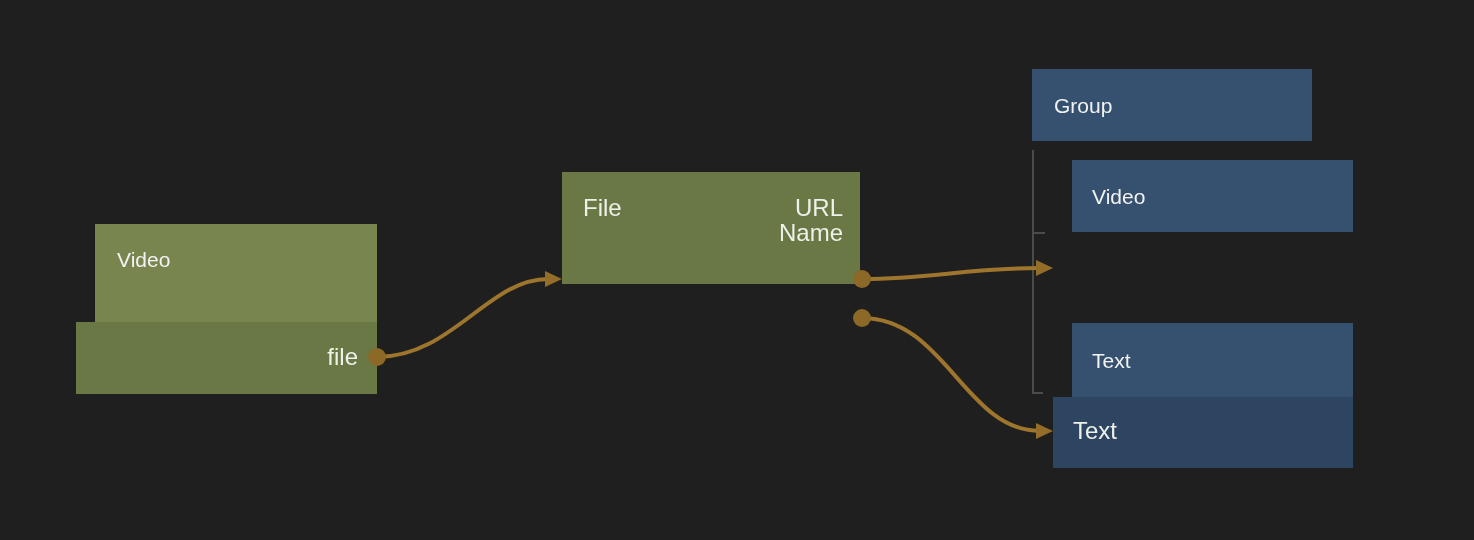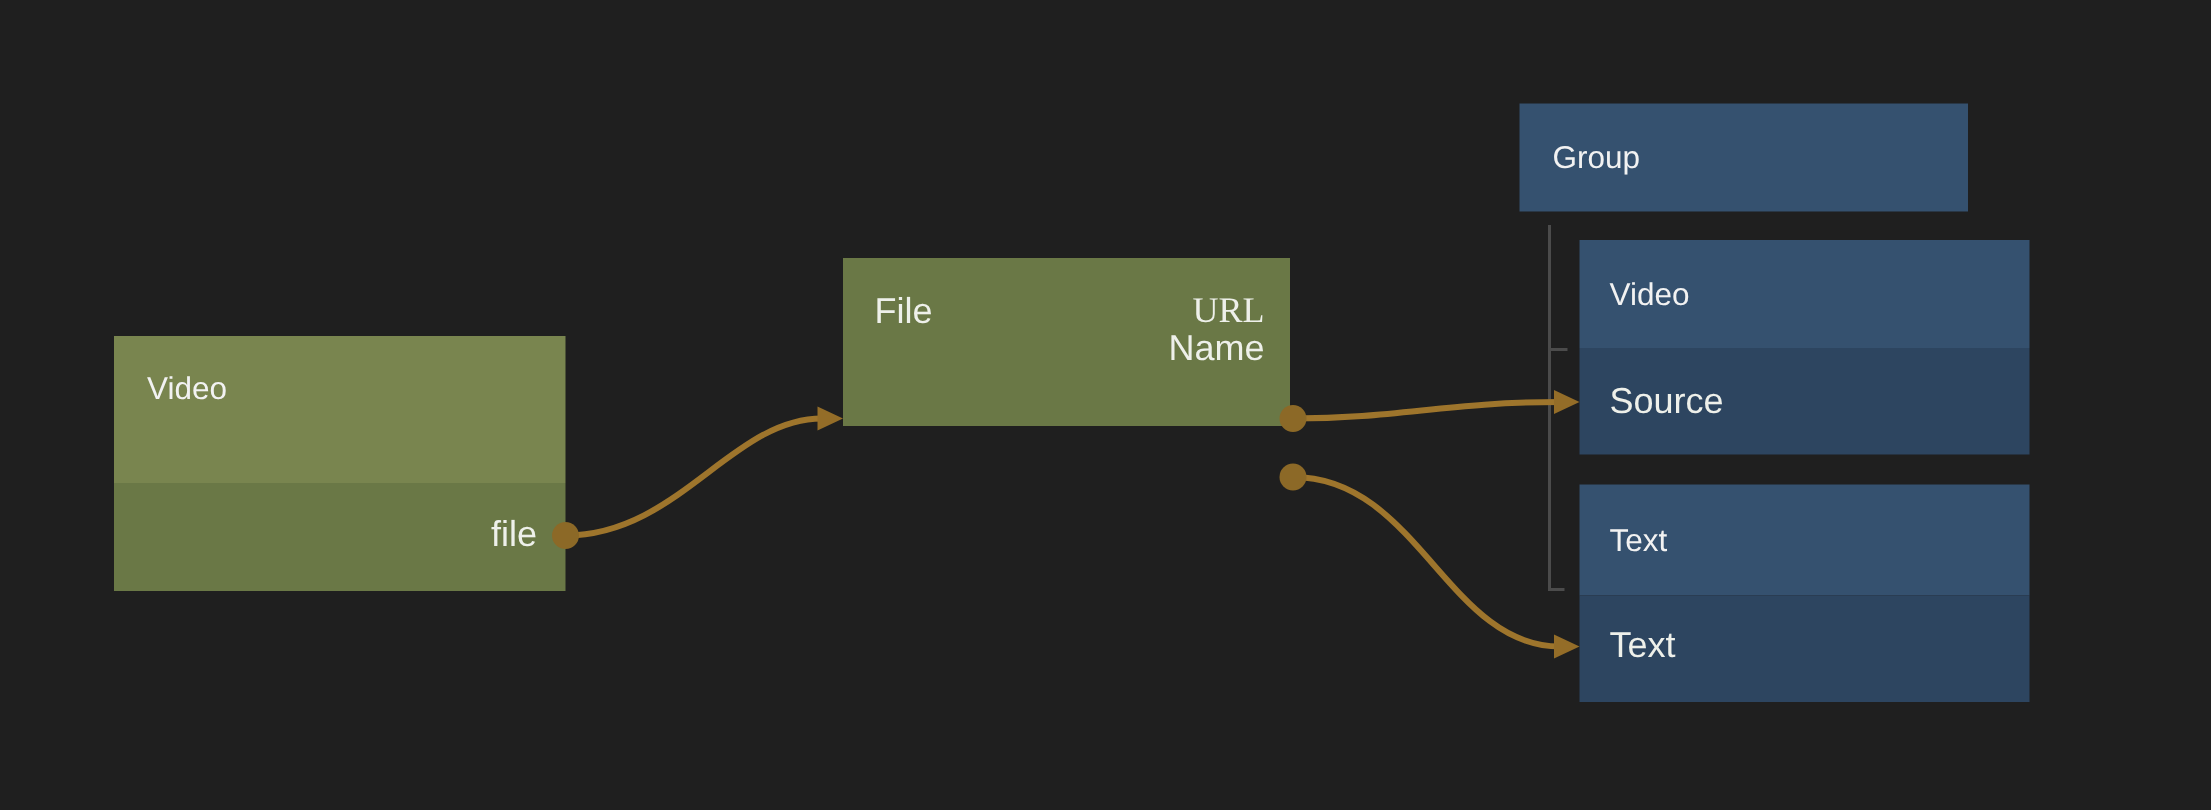--- a/index.html
+++ b/index.html
@@ -21,20 +21,21 @@
   }
   
   .node.green .node-header { background: #79854f; }
   .node.green .node-body   { background: #6a7846; }
   
   .node.blue .node-header  { background: #35516f; }
   .node.blue .node-body    { background: #2d4560; }
   .node-header {
     box-sizing: border-box;
     position: relative;
+    margin-left: 19px;
   }
   .node-body {
     box-sizing: border-box;
     position: relative;
   }
   .node-title {
     color: #f2f2f2;
     font-size: 21px;
     line-height: 27px;
     white-space: nowrap;
@@ -85,37 +86,34 @@
       <div class="node-title">Video</div>
     </div>
     <div class="node-body" style="height:72px;">
       <span class="port-label" style="right:19px; top:35px;">file</span>
     </div>
   </div>
 
   <div class="node green" style="left:562px; top:172px; width:298px; height:183px;">
     <div class="node-body" style="height:112px;">
       <span class="port-label" style="left:21px; top:36px;">File</span>
-      <span class="port-label" style="right:17px; top:36px;font-family:Liberation Serif, serif;">URL</span>
+      <span class="port-label" style="right:17px; top:36px;">URL</span>
       <span class="port-label" style="right:17px; top:61px;">Name</span>
     </div>
   </div>
 
   <div class="node blue" style="left:1013px; top:69px; width:299px; height:72px;">
     <div class="node-header hdr-flex" style="height:72px; padding-left:22px;">
       <div class="node-title">Group</div>
     </div>
   </div>
 
   <div class="node blue" style="left:1053px; top:160px; width:300px; height:143px;">
     <div class="node-header hdr-flex" style="height:72px; padding-left:20px;">
       <div class="node-title">Video</div>
-    </div>
-    <div class="node-body" style="height:71px;">
-      <span class="port-label" style="left:20px; top:36px;">Source</span>
     </div>
   </div>
 
   <div class="node blue" style="left:1053px; top:323px; width:300px; height:145px;">
     <div class="node-header hdr-flex" style="height:74px; padding-left:20px;">
       <div class="node-title">Text</div>
     </div>
     <div class="node-body" style="height:71px;">
       <span class="port-label" style="left:20px; top:34px;">Text</span>
     </div>

